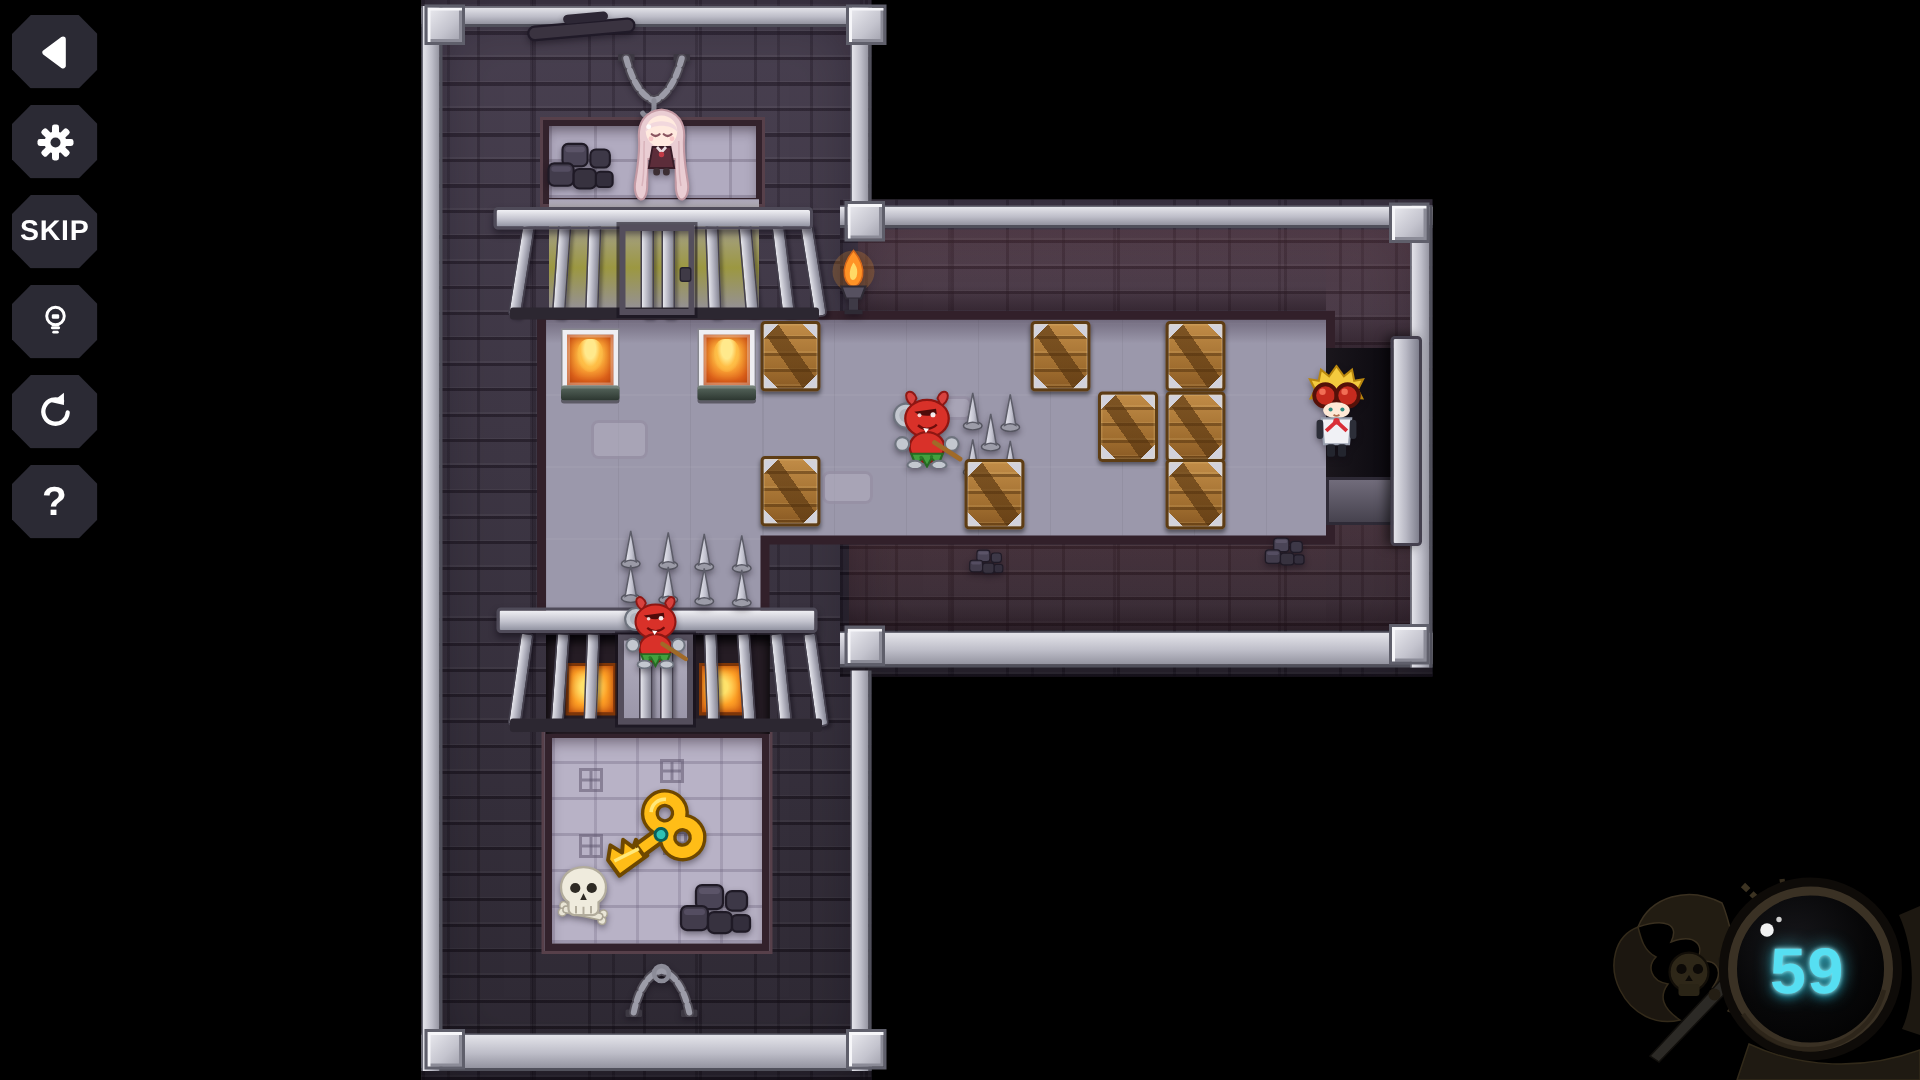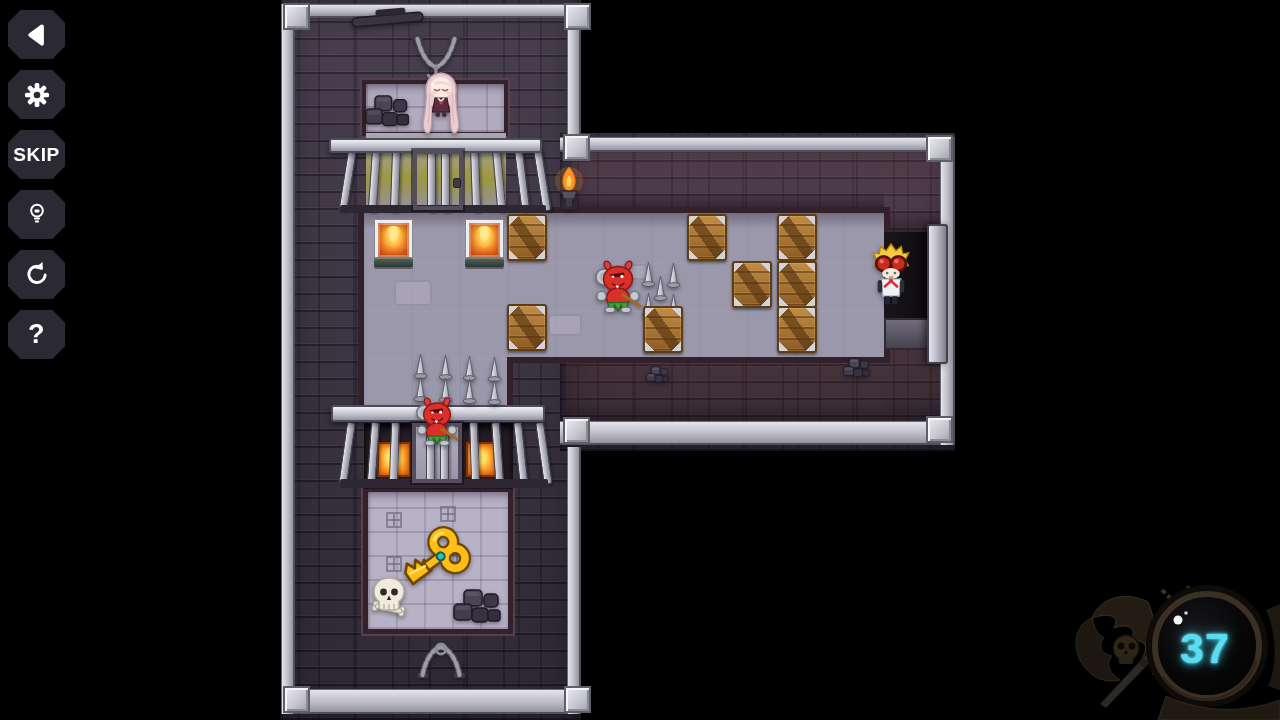--- a/index.html
+++ b/index.html
@@ -461,15 +461,15 @@
       <path d="M118 6 C120 20 124 32 130 46" fill="none" stroke="#352c1d" stroke-width="3.5" stroke-dasharray="4.5 3"></path>
       <circle cx="137" cy="66" r="57" fill="none" stroke="#0e0b08" stroke-width="8"></circle>
       <circle cx="137" cy="66" r="52" fill="url(#orbG)" stroke="#3a3124" stroke-width="6"></circle>
       <path d="M92 96 A52 52 0 0 0 186 80" fill="none" stroke="#2a2318" stroke-width="3" opacity=".8"></path>
       <path d="M196 30 C206 52 208 84 198 106 L210 110 L210 24 Z" fill="#1d1811"></path>
       <path d="M96 116 C130 132 172 134 210 120 L210 140 L88 140 Z" fill="#1f1a12" stroke="#322a1a" stroke-width="1"></path>
       <circle cx="108" cy="40" r="4.5" fill="#ffffff" opacity=".95"></circle>
       <circle cx="116" cy="33" r="1.8" fill="#ffffff" opacity=".8"></circle>
     </svg>
   </div>
-  <div id="cnt">37</div>
+  <div id="cnt">59</div>
 
 </div>
 
 </body></html>

